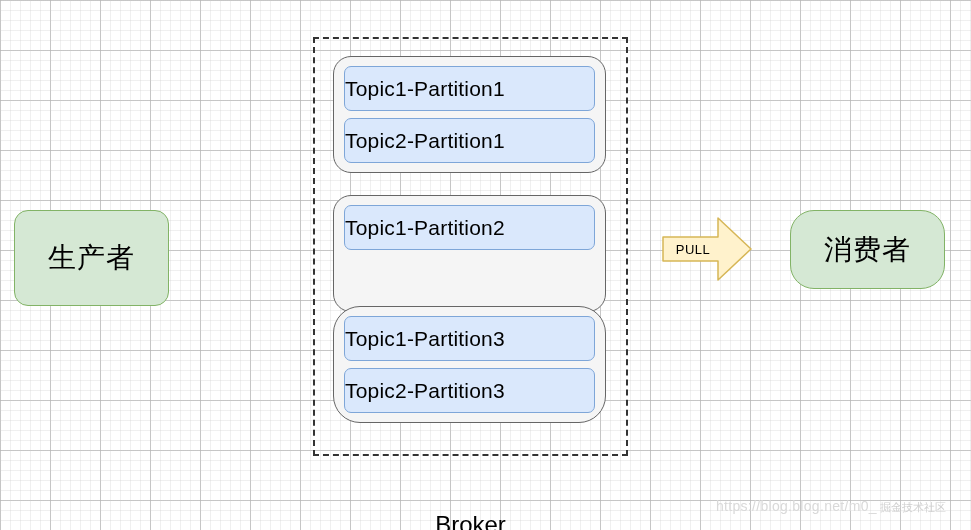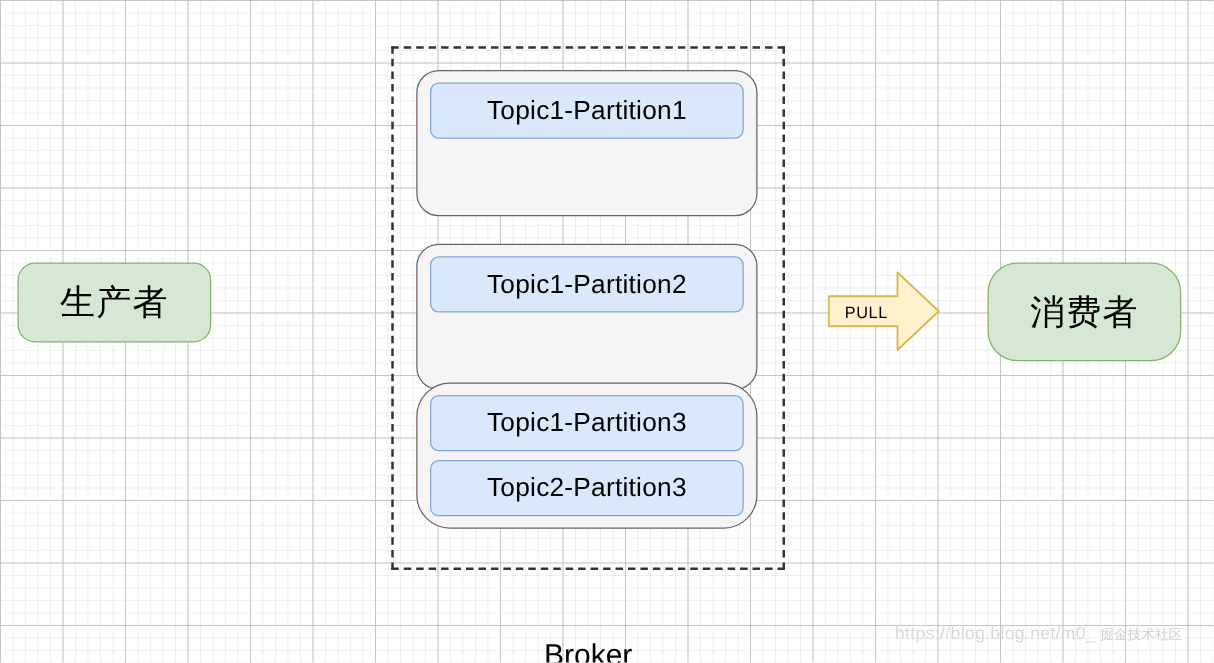--- a/index.html
+++ b/index.html
@@ -40,21 +40,21 @@
     background-color: #d5e8d4;
     border: 1px solid #82b366;
     border-radius: 14px;
     display: flex;
     align-items: center;
     justify-content: center;
     color: #000000;
     font-size: 28px;
     letter-spacing: 1px;
   }
-  #producer-box { left: 14px;  top: 210px; width: 155px; height: 64px; }
+  #producer-box { left: 14px;  top: 210px; width: 155px; height: 96px; }
   #consumer-box { left: 790px; top: 210px; width: 155px; height: 79px; border-radius: 24px; }
 
   
   .flow-arrow {
     position: absolute;
     width: 90px;
     height: 66px;
   }
   .flow-arrow svg { display: block; width: 90px; height: 66px; }
   .flow-arrow .arrow-label {
@@ -116,21 +116,20 @@
   #partition-group-3 { top: 306px; border-radius: 27px; }
 
   .partition-item {
     box-sizing: border-box;
     height: 45px;
     background-color: #dae8fc;
     border: 1px solid #7ea6d8;
     border-radius: 7px;
     display: flex;
     align-items: center;
-    justify-content: center;
     font-size: 21px;
     color: #000000;
     letter-spacing: 0.2px;
   }
 
   
   #watermark {
     position: absolute;
     left: 716px;
     top: 498px;
@@ -157,20 +156,23 @@
     <span>生产者</span>
   </div>
 
 
   <div id="broker-container"></div>
 
   <div class="partition-group" id="partition-group-1">
     <div class="partition-item">
       <span>Topic1-Partition1</span>
     </div>
+    <div class="partition-item">
+      <span>Topic2-Partition1</span>
+    </div>
   </div>
 
   <div class="partition-group" id="partition-group-2">
     <div class="partition-item">
       <span>Topic1-Partition2</span>
     </div>
   </div>
 
   <div class="partition-group" id="partition-group-3">
     <div class="partition-item">

